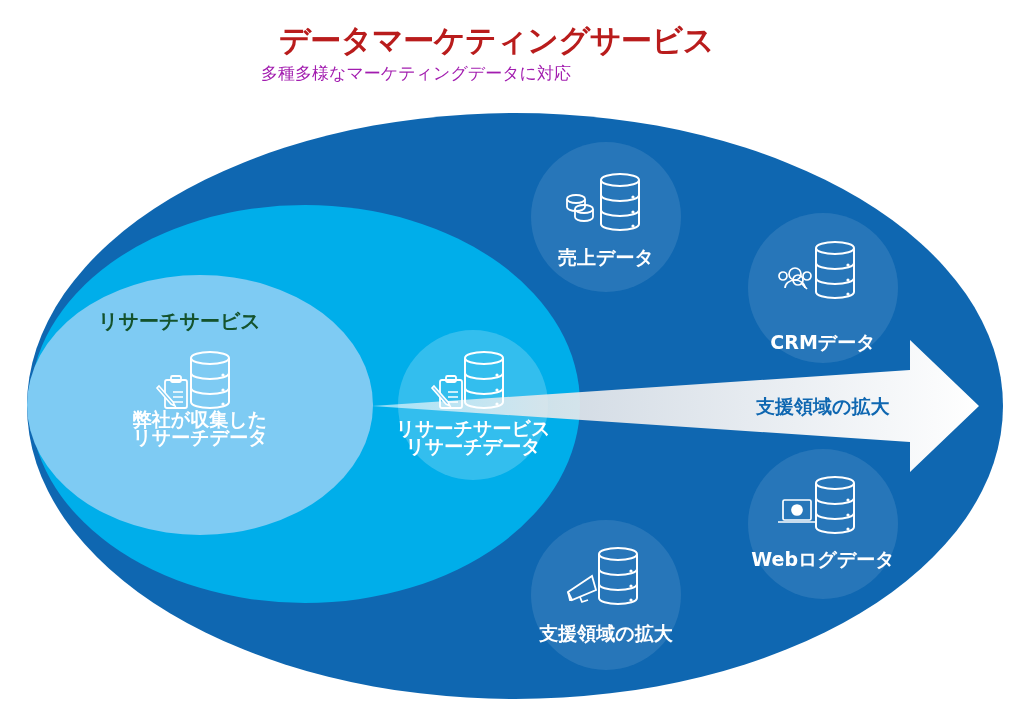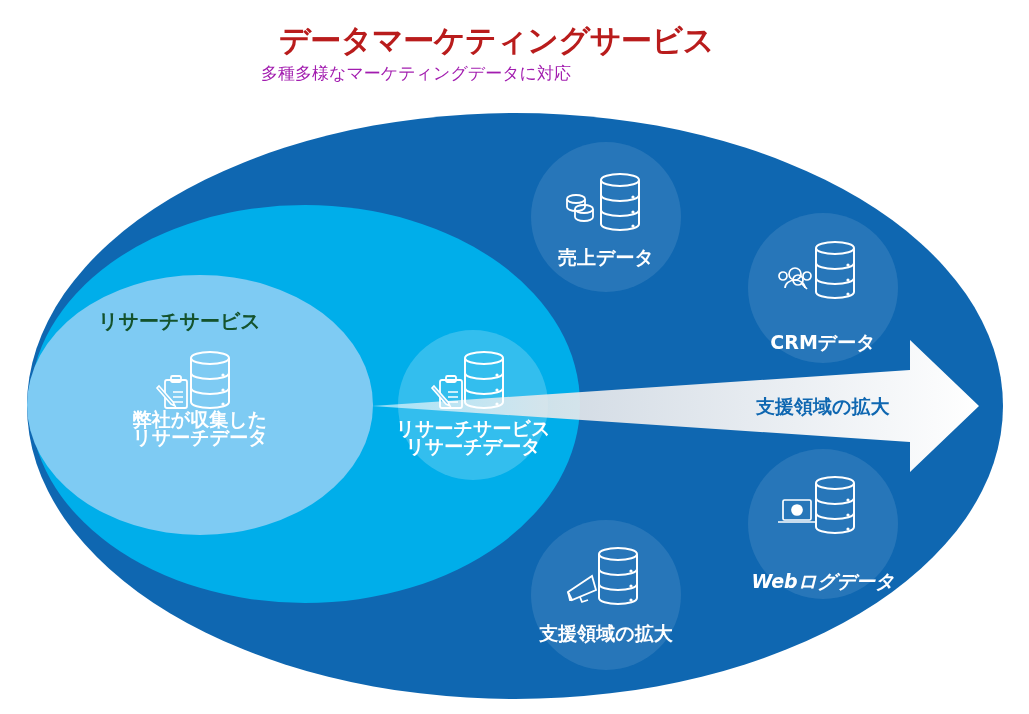--- a/index.html
+++ b/index.html
@@ -120,16 +120,16 @@
   <div>リサーチデータ</div>
 </div>
 
 <div class="lbl" style="left:393px; width:160px; top:419px;">
   <div>リサーチサービス</div>
   <div>リサーチデータ</div>
 </div>
 
 <div class="lbl" style="left:526px; width:160px; top:248px;">売上データ</div>
 <div class="lbl" style="left:743px; width:160px; top:333px;">CRMデータ</div>
-<div class="lbl" style="left:743px; width:160px; top:572px;font-style:italic;">Webログデータ</div>
+<div class="lbl" style="left:743px; width:160px; top:550px;">Webログデータ</div>
 <div class="lbl" style="left:526px; width:160px; top:624px;">支援領域の拡大</div>
 
 <div class="arrow-label">支援領域の拡大</div>
 
 </body></html>

